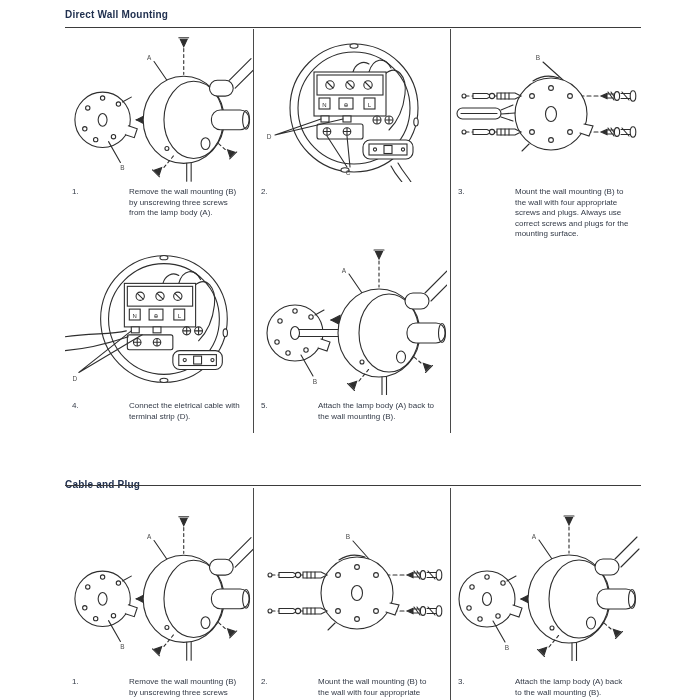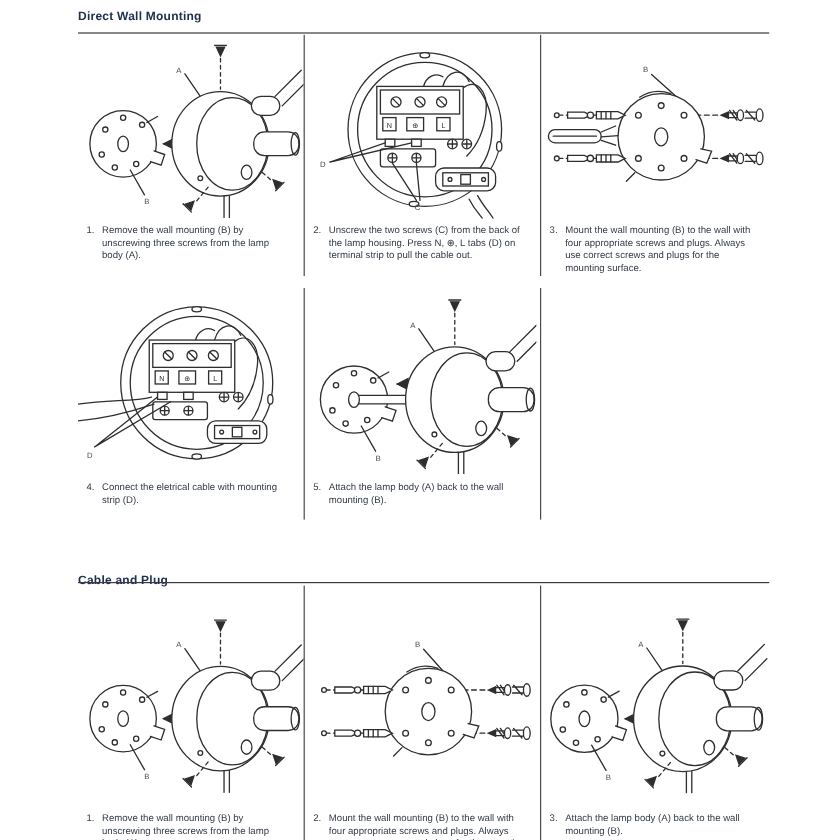--- a/index.html
+++ b/index.html
@@ -13,21 +13,21 @@
   .row2{top:240px;height:193px;grid-template-columns:188px 197px 191px;}
   .row3{top:488px;height:207px;grid-template-columns:188px 197px 191px;}
   .cell{position:relative;box-sizing:border-box;}
   .cell + .cell{border-left:1px solid #4a4a4a;}
   .fig{display:flex;justify-content:center;align-items:flex-start;}
   .row1 .fig{height:152px;padding-top:3px;}
   .row2 .fig{height:155px;padding-top:3px;}
   .row3 .fig{height:163px;padding-top:23px;}
   .cap{display:flex;padding:3px 12px 0 7px;font-size:8px;line-height:1.32;color:#333a47;}
   .cap .num{width:13px;flex:none;}
-  .cap .txt{flex:1;}
+  .cap .txt{flex:1;margin-left:44px;}
   svg{display:block;}
   svg text{font-family:"Liberation Sans",sans-serif;}
 </style>
 </head>
 <body>
 
 <div class="page">
 
   <div class="sec-title" style="top:9px">Direct Wall Mounting</div>
   <div class="rule" style="top:27px"></div>
@@ -143,21 +143,20 @@
           </g>
           <text x="67.5" y="74.5" font-size="6" fill="#2e2e2e" text-anchor="middle">N</text>
           <text x="89" y="74.5" font-size="6" fill="#2e2e2e" text-anchor="middle">⊕</text>
           <text x="112.5" y="74.5" font-size="6" fill="#2e2e2e" text-anchor="middle">L</text>
           <text x="12" y="107" font-size="6.5" fill="#4a4a4a" text-anchor="middle">D</text>
           <text x="91" y="143" font-size="6.5" fill="#4a4a4a" text-anchor="middle">C</text>
         </svg>
       </div>
       <div class="cap">
         <span class="num">2.</span>
-        <span class="txt">Unscrew the two screws (C) from the back of the lamp housing. Press N, ⊕, L tabs (D) on terminal strip to pull the cable out.</span>
       </div>
     </div>
 
     <div class="cell">
       <div class="fig">
         <svg width="190" height="150" viewBox="0 0 190 150">
           <g stroke="#2e2e2e" fill="none" stroke-width="1.1" stroke-linecap="round">
             <path d="M14 64 H78 M122 64 H150" stroke-dasharray="4 3"></path>
             <path d="M14 100 H78 M122 100 H150" stroke-dasharray="4 3"></path>
 
@@ -266,21 +265,21 @@
             <path d="M14 130 L67 88 M14 130 L78 92"></path>
           </g>
           <text x="70.5" y="74.5" font-size="6" fill="#2e2e2e" text-anchor="middle">N</text>
           <text x="92" y="74.5" font-size="6" fill="#2e2e2e" text-anchor="middle">⊕</text>
           <text x="115.5" y="74.5" font-size="6" fill="#2e2e2e" text-anchor="middle">L</text>
           <text x="10" y="139" font-size="6.5" fill="#4a4a4a" text-anchor="middle">D</text>
         </svg>
       </div>
       <div class="cap">
         <span class="num">4.</span>
-        <span class="txt">Connect the eletrical cable with mounting strip (D).</span>
+        <span class="txt">Connect the eletrical cable with terminal strip (D).</span>
       </div>
     </div>
 
     <div class="cell">
       <div class="fig">
         <svg width="190" height="152" viewBox="0 0 190 152">
           <g stroke="#2e2e2e" fill="none" stroke-width="1.1" stroke-linecap="round">
             <circle cx="38" cy="90" r="28" fill="#fff"></circle>
             <path d="M58 72 l9 -5"></path>
               <path d="M64 96 l9 3 l-3 9 l-9 -3" fill="#fff"></path>

